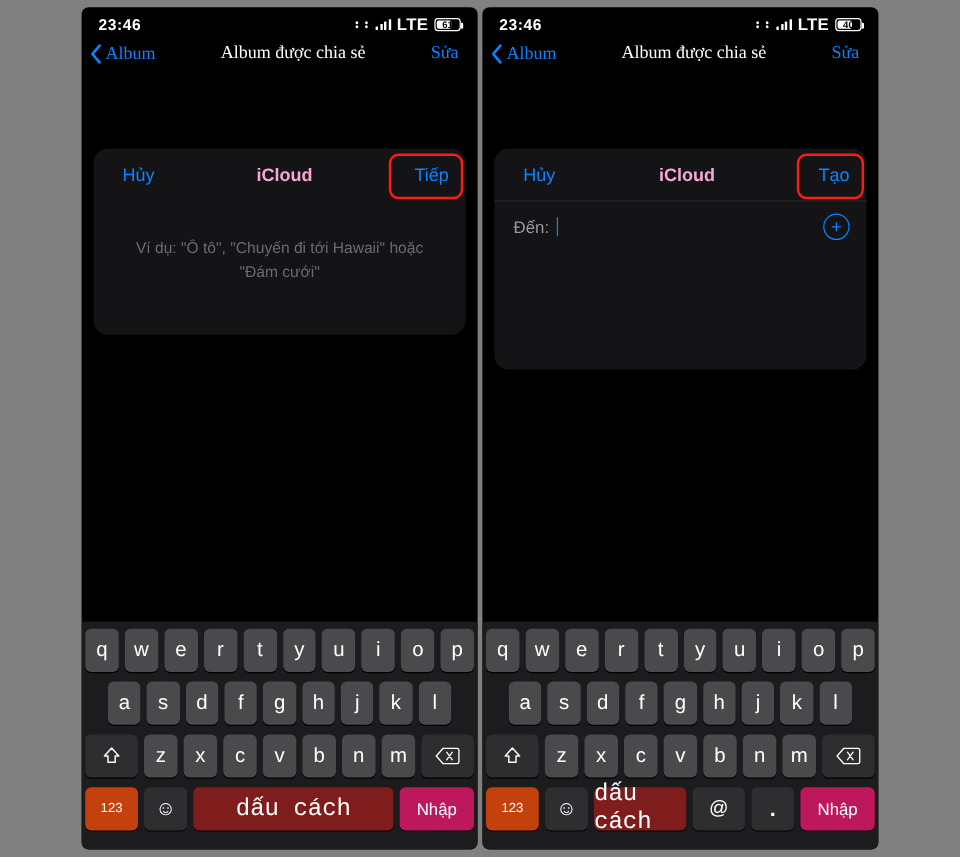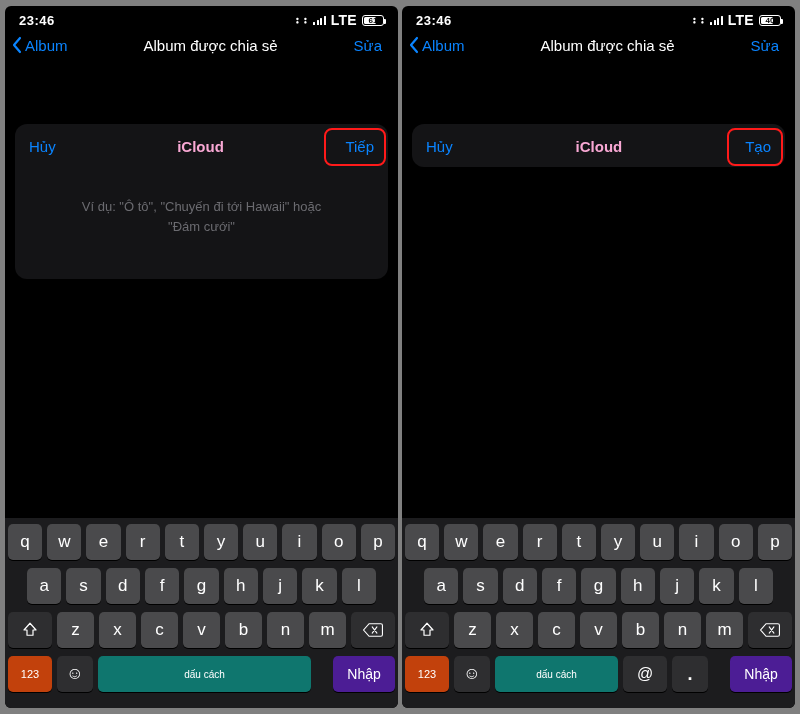--- a/index.html
+++ b/index.html
@@ -9,21 +9,21 @@
       width: 800px;
       height: 714px;
       display: flex;
       justify-content: center;
       align-items: center;
       overflow: hidden;
     }
     .container {
       display: flex;
       gap: 4px;
-      width: 790px;
+      width: 664px;
       height: 702px;
     }
     .phone {
       flex: 1;
       background: #000;
       border-radius: 6px;
       overflow: hidden;
       display: flex;
       flex-direction: column;
       position: relative;
@@ -49,36 +49,36 @@
       width: 22px; height: 11px; border: 1px solid #fff; border-radius: 3px;
       position: relative; display: flex; align-items: center; justify-content: center;
     }
     .battery-shell::after {
       content:""; position:absolute; right:-3px; top:3px; width:2px; height:5px;
       background:#fff; border-radius:0 1px 1px 0;
     }
     .battery-txt { font-size:8px; font-weight:700; color:#000; z-index:1;}
     .battery-fill { position:absolute; left:1px; top:1px; bottom:1px; background:#fff; border-radius:1.5px;}
     .nav-row {
-      display:flex; align-items:flex-end; justify-content:space-between;
-      padding: 6px 10px 10px 6px; color:#fff;
+      display:flex; align-items:flex-start; justify-content:space-between;
+      padding: 6px 10px 10px 6px; color:#fff;font-family:Liberation Serif, serif;
     }
     .nav-left { display:flex; align-items:center; color:#0a84ff; font-size:15px; gap:2px;}
     .nav-title { font-size:15px; font-weight:500; color:#fff; }
     .nav-right { color:#0a84ff; font-size:15px; padding-right:6px;}
     .sheet {
       margin: 60px 10px 0 10px;
       background: #141416;
       border-radius: 12px;
       overflow: visible;
       position: relative;
     }
     .sheet-header {
       display:flex; align-items:center; justify-content:space-between;
-      padding: 14px 14px 12px 14px;
+      padding: 14px 14px 12px 24px;
     }
     .sheet-cancel { color:#0a84ff; font-size:15px; }
     .sheet-title { color:#f9a8d4; font-size:15px; font-weight:600;text-align:right; }
     .sheet-next { color:#0a84ff; font-size:15px; font-weight:400; }
     .highlight-box {
       position:absolute; border:2.5px solid #ff1a1a; border-radius:8px;
       pointer-events:none;
     }
     .sheet-body {
       padding: 4px 16px 18px 16px;
@@ -111,24 +111,24 @@
     .key-row { display:flex; gap:5px; justify-content:center; margin-bottom:8px; }
     .key {
       background:#4a4a4c; color:#fff; border-radius:5px; height:36px;
       display:flex; align-items:center; justify-content:center; font-size:17px;
       box-shadow: 0 1px 0 #000;
     }
     .key.letter { flex:1; min-width:0; }
     .key.shift, .key.del { width:44px; background:#2e2e30; }
     .key.num { width:44px; background:#c2410c; font-size:11px; }
     .key.emoji { width:36px; background:#2e2e30; font-size:17px; }
-    .key.space { flex:1; background:#0f766e; font-size:10px; }
+    .key.space { flex:1; background:#7f1d1d; font-size:20px;font-family:Liberation Mono, monospace; }
     .key.at { width:44px; background:#2e2e30; font-size:16px; }
     .key.dot { width:36px; background:#2e2e30; font-size:18px; font-weight:600;}
-    .key.enter { width:62px; background:#4c1d95; font-size:14px;margin-left:17px; }
+    .key.enter { width:62px; background:#be185d; font-size:14px; }
     .row2-indent { width:14px; }
     .shift-icon svg { width:18px; height:18px; }
     .del-icon svg { width:22px; height:16px; }
   </style>
 </head>
 <body>
 
 <div class="container">
 
   <div class="phone">
@@ -265,20 +265,34 @@
       <div class="nav-right">Sửa</div>
     </div>
 
     <div class="sheet">
       <div class="highlight-box" style="top:4px; right:2px; width:56px; height:38px;"></div>
       <div class="sheet-header">
         <span class="sheet-cancel">Hủy</span>
         <span class="sheet-title">iCloud</span>
         <span class="sheet-next">Tạo</span>
       </div>
+      <div class="sheet-body" style="padding-top:0;">
+        <div class="to-row">
+          <div class="to-left">
+            <span>Đến:</span>
+            <span class="caret-blue"></span>
+          </div>
+          <div class="add-circle">
+            <svg viewBox="0 0 24 24">
+                <path d="M12 5 V19 M5 12 H19" stroke="#0a84ff" stroke-width="2" stroke-linecap="round"></path>
+              </svg>
+          </div>
+        </div>
+        <div style="height:80px"></div>
+      </div>
     </div>
 
     <div class="remaining"></div>
 
     <div class="keyboard">
       <div class="key-row">
         <div class="key letter">q</div>
         <div class="key letter">w</div>
         <div class="key letter">e</div>
         <div class="key letter">r</div>

